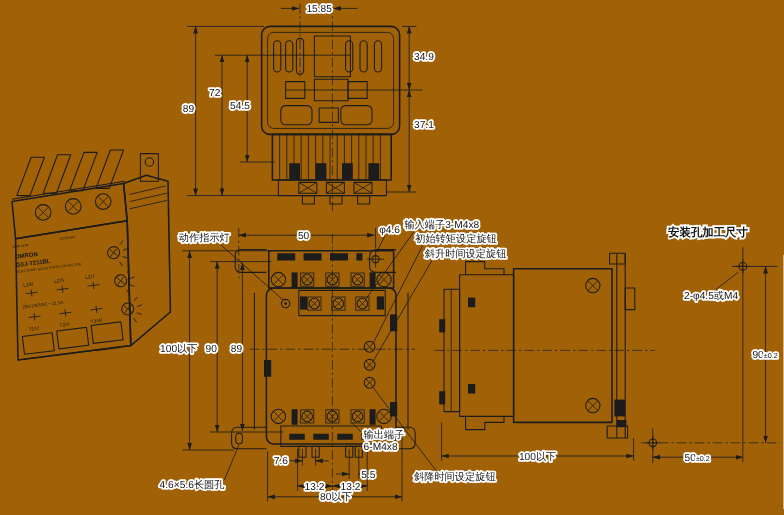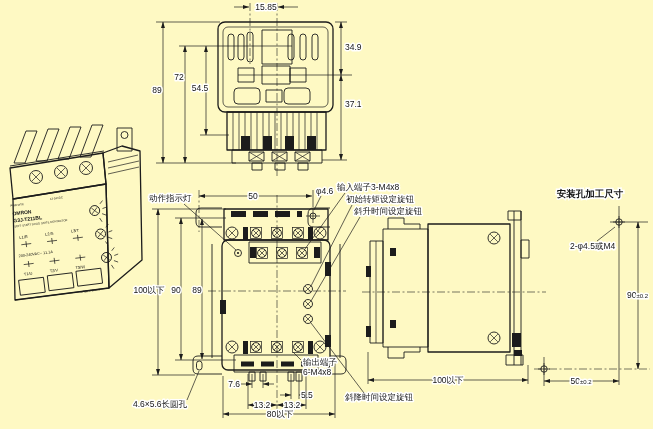--- a/index.html
+++ b/index.html
@@ -1,16 +1,16 @@
 <!DOCTYPE html>
 <html><head>
 <meta charset="utf-8">
 <style>
   html,body{margin:0;padding:0;background:#fff;}
-  #stage{position:relative;width:653px;height:429px;background:#fef9c3;overflow:hidden;
+  #stage{position:relative;width:653px;height:429px;background:#a16207;overflow:hidden;
          font-family:"Liberation Sans","DejaVu Sans",sans-serif;}
   svg{display:block}
   svg text{font-family:"Liberation Sans","DejaVu Sans",sans-serif;fill:#161616;}
   .b{stroke:#1c1c1c;stroke-width:1.3;fill:none;stroke-linejoin:round;stroke-linecap:round}
   .m{stroke:#1c1c1c;stroke-width:.9;fill:none;stroke-linejoin:round}
   .d{stroke:#1c1c1c;stroke-width:.7;fill:none}
   .c{stroke:#1c1c1c;stroke-width:.6;fill:none;stroke-dasharray:8 2.5 2 2.5}
   .f{fill:#1c1c1c;stroke:none}
   .dl{marker-start:url(#ar);marker-end:url(#ar)}
   .de{marker-end:url(#ar)}

